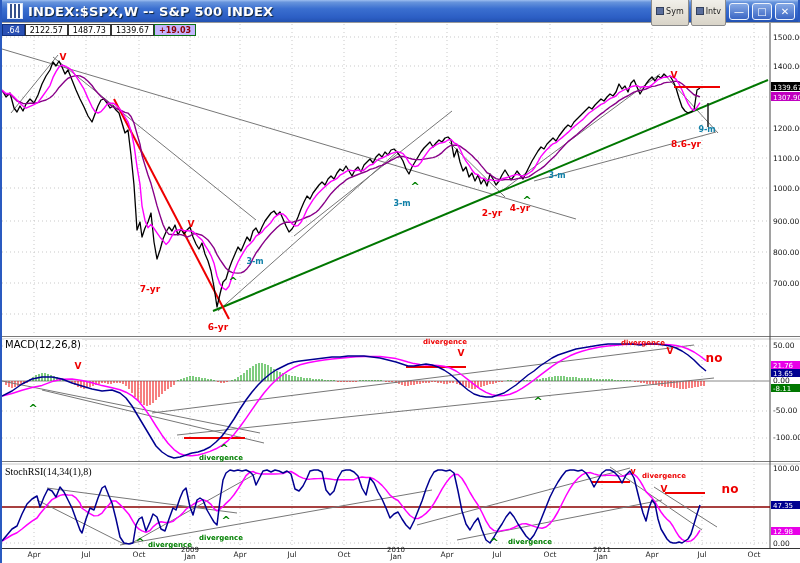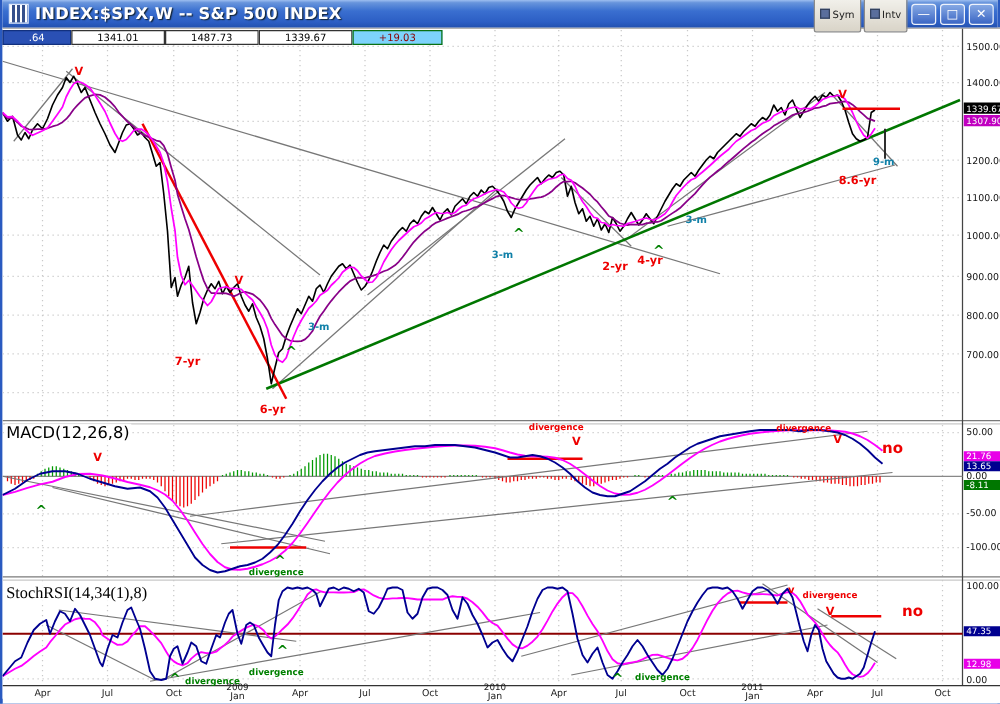--- a/index.html
+++ b/index.html
@@ -16,25 +16,25 @@
        text-shadow:1px 1px 1px #123;white-space:nowrap;flex:1;}
   .tbtns{display:flex;align-items:center;gap:2px;}
   .xpbtn-sm{display:flex;align-items:center;gap:2px;height:30px;padding:0 4px;
        font-family:"DejaVu Sans",sans-serif;font-size:8px;color:#222;
        background:linear-gradient(#f4f3ee,#d9d4c8);border:1px solid #8a8a8a;border-radius:2px;cursor:pointer;}
   .mini{width:6px;height:6px;background:#5a6e9c;border:1px solid #33415e;display:inline-block;}
   .wbtn{width:20px;height:17px;margin-left:1px;border:1px solid #eef3fc;border-radius:3px;
        background:linear-gradient(#86a9e4,#3b66c4);color:#fff;font-size:10px;line-height:15px;
        text-align:center;padding:0;cursor:pointer;font-family:"DejaVu Sans",sans-serif;}
   .quote-row{position:absolute;top:24px;left:0;display:flex;height:12px;z-index:5;}
-  .qbox{font-size:8px;line-height:11px;border:1px solid #333;padding:0 20px;background:#fff;
+  .qbox{font-size:8px;line-height:11px;border:1px solid #333;padding:0 4px;background:#fff;
        color:#000;min-width:36px;text-align:center;box-sizing:border-box;}
   .qbox.partial{min-width:20px;background:#2a50b4;color:#fff;border-color:#12307e;}
-  .qbox.chg{background:#7dd3fc;color:#8b0000;font-weight:normal;border-color:#0a7012;}
-  .pane-label{position:absolute;font-size:13px;color:#000;background:rgba(255,255,255,.85);
+  .qbox.chg{background:#c4b5fd;color:#8b0000;font-weight:bold;border-color:#0a7012;}
+  .pane-label{position:absolute;font-size:10px;color:#000;background:rgba(255,255,255,.85);
        padding:0 1px;z-index:4;}
   svg{position:absolute;left:0;top:0;}
   svg text{font-family:"DejaVu Sans",sans-serif;}
 </style>
 </head>
 <body>
 
 <div class="win">
   <svg id="svg" width="800" height="563">
       <rect x="0" y="22" width="800" height="541" fill="#ffffff"></rect>
@@ -434,21 +434,21 @@
           <span>Intv</span>
         </button>
       <button class="wbtn">—</button>
       <button class="wbtn">□</button>
       <button class="wbtn">✕</button>
     </span>
   </div>
 
   <div class="quote-row">
     <span class="qbox partial">.64</span>
-    <span class="qbox">1341.01</span>
+    <span class="qbox">2122.57</span>
     <span class="qbox">1487.73</span>
     <span class="qbox">1339.67</span>
     <span class="qbox chg">+19.03</span>
   </div>
 
   <div class="pane-label" style="left:2px;top:339px;">MACD(12,26,8)</div>
   <div class="pane-label" style="left:2px;top:466px;font-family:Liberation Serif, serif;">StochRSI(14,34(1),8)</div>
 </div>
 
 </body></html>

